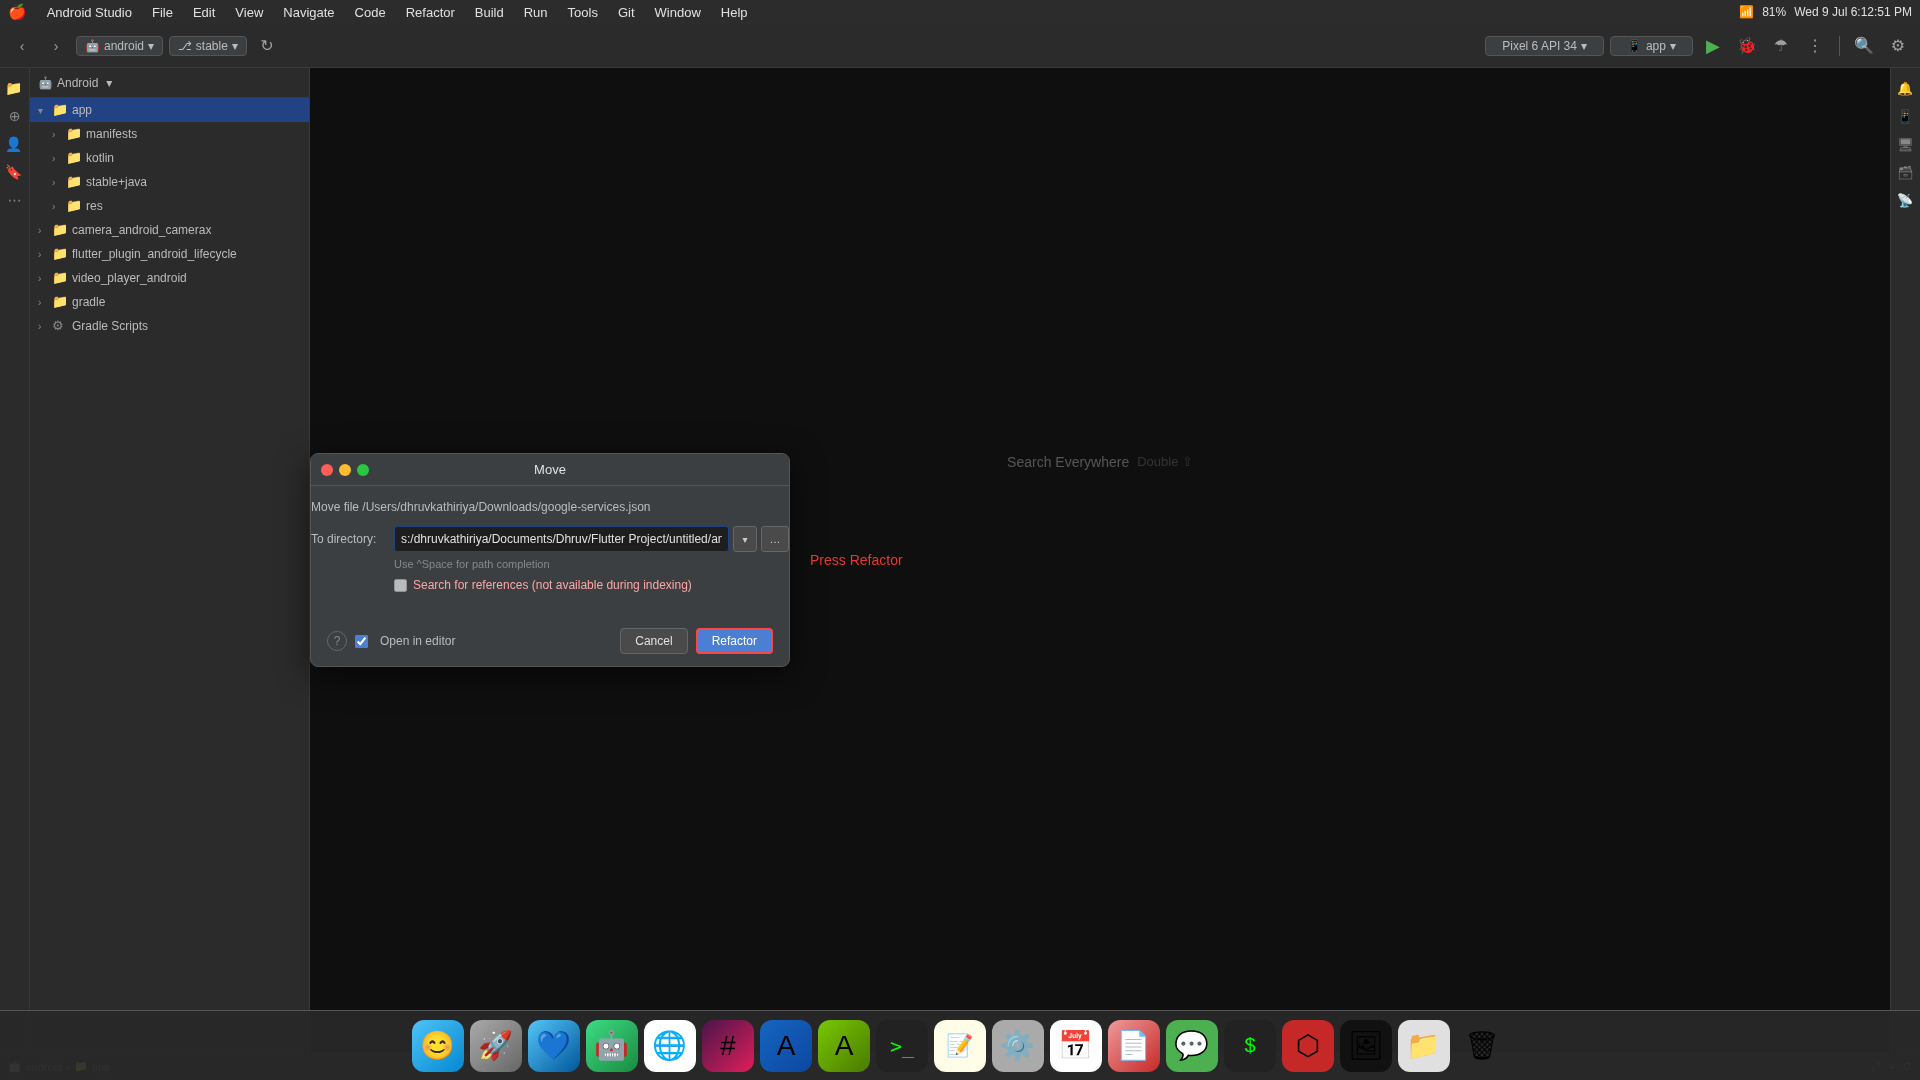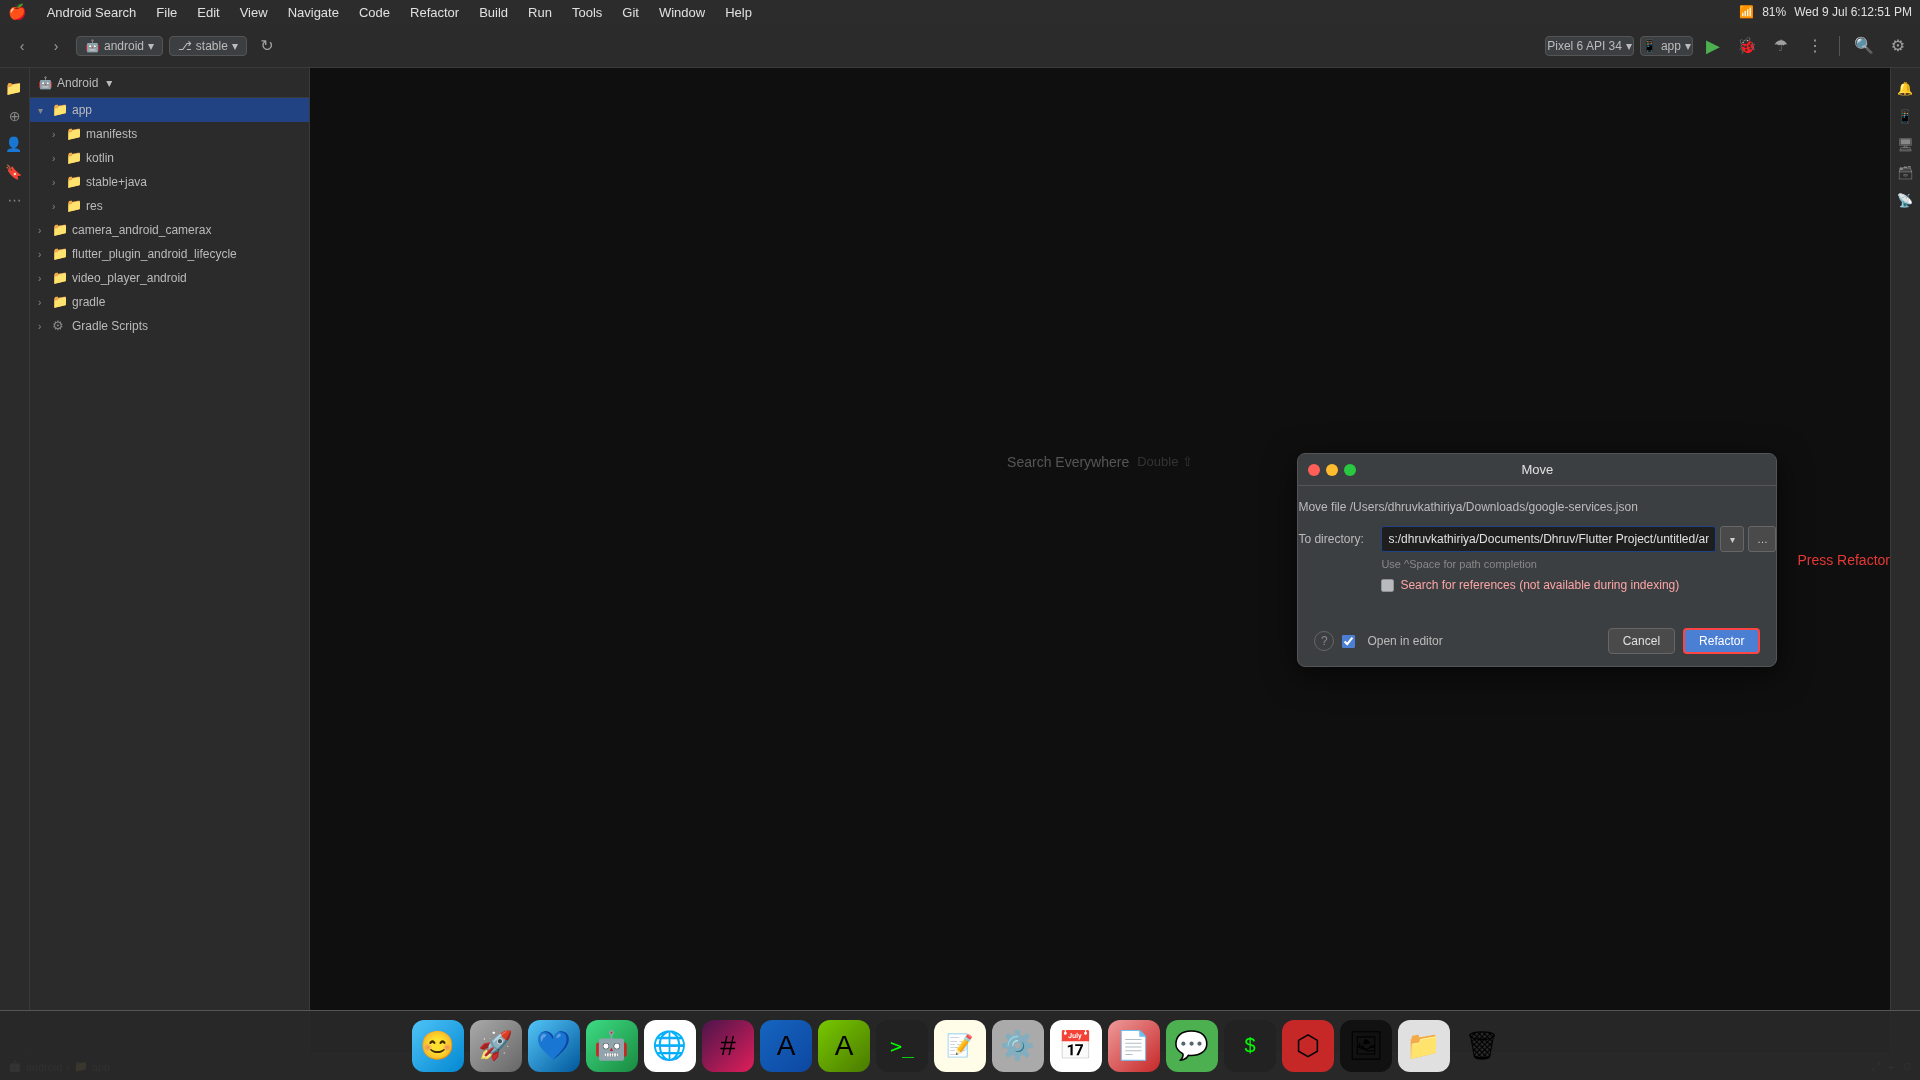--- a/index.html
+++ b/index.html
@@ -71,21 +71,21 @@
       display: flex;
       align-items: center;
       gap: 4px;
     }
     .toolbar-separator { width: 1px; height: 20px; background: #555; margin: 0 4px; }
     .toolbar-spacer { flex: 1; }
     .run-config {
       background: #3c3f41;
       border: 1px solid #555;
       border-radius: 4px;
-      padding: 2px 1px;
+      padding: 2px 16px;
       font-size: 12px;
       color: #bbbbbb;
       cursor: pointer;
       display: flex;
       align-items: center;
       gap: 4px;
     }
     .toolbar-icon-btn {
       width: 28px;
       height: 28px;
@@ -198,21 +198,21 @@
       font-size: 13px;
     }
 
     
     .modal-overlay {
       position: absolute;
       top: 0; left: 0; right: 0; bottom: 0;
       background: rgba(0,0,0,0.5);
       display: flex;
       align-items: center;
-      justify-content: flex-end;
+      justify-content: flex-start;
       z-index: 50;
     }
 
     
     .move-dialog {
       background: #3c3f41;
       border: 1px solid #555;
       border-radius: 8px;
       width: 480px;
       box-shadow: 0 8px 32px rgba(0,0,0,0.6);
@@ -465,21 +465,21 @@
     .dock-slack { background: linear-gradient(135deg, #4a154b, #e01e5a); }
     .dock-studio { background: linear-gradient(135deg, #1565c0, #0d47a1); }
 
     .tree-indent-1 { padding-left: 22px; }
   </style>
 </head>
 <body>
 
 <div class="menubar">
   <span class="menubar-apple">🍎</span>
-  <span class="menubar-item">Android Search</span>
+  <span class="menubar-item">Android Studio</span>
   <span class="menubar-item">File</span>
   <span class="menubar-item">Edit</span>
   <span class="menubar-item">View</span>
   <span class="menubar-item">Navigate</span>
   <span class="menubar-item">Code</span>
   <span class="menubar-item">Refactor</span>
   <span class="menubar-item">Build</span>
   <span class="menubar-item">Run</span>
   <span class="menubar-item">Tools</span>
   <span class="menubar-item">Git</span>

